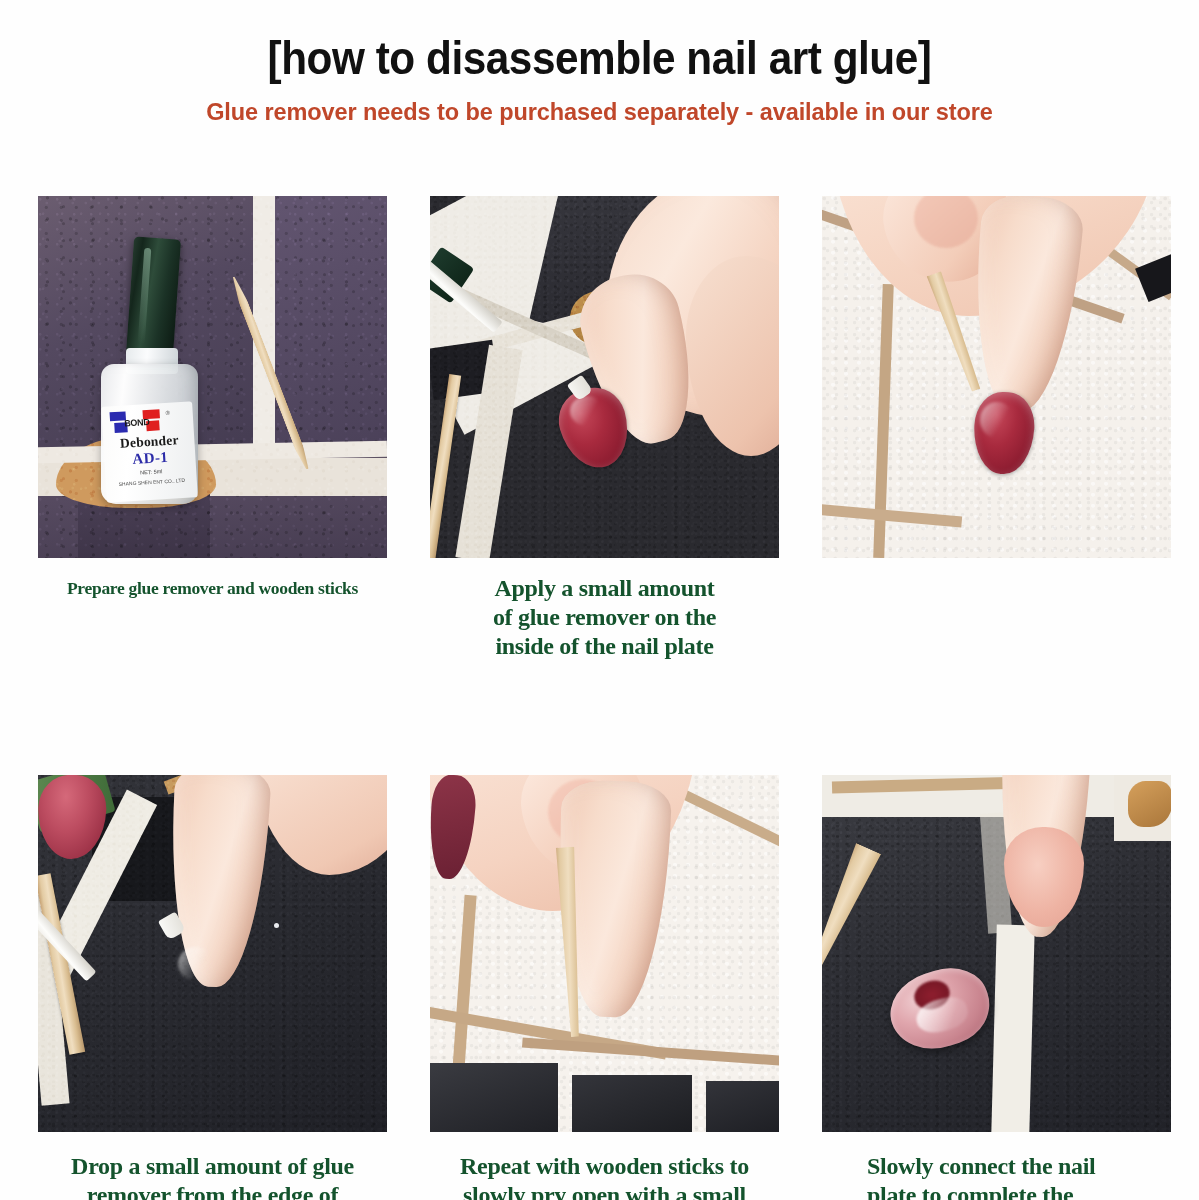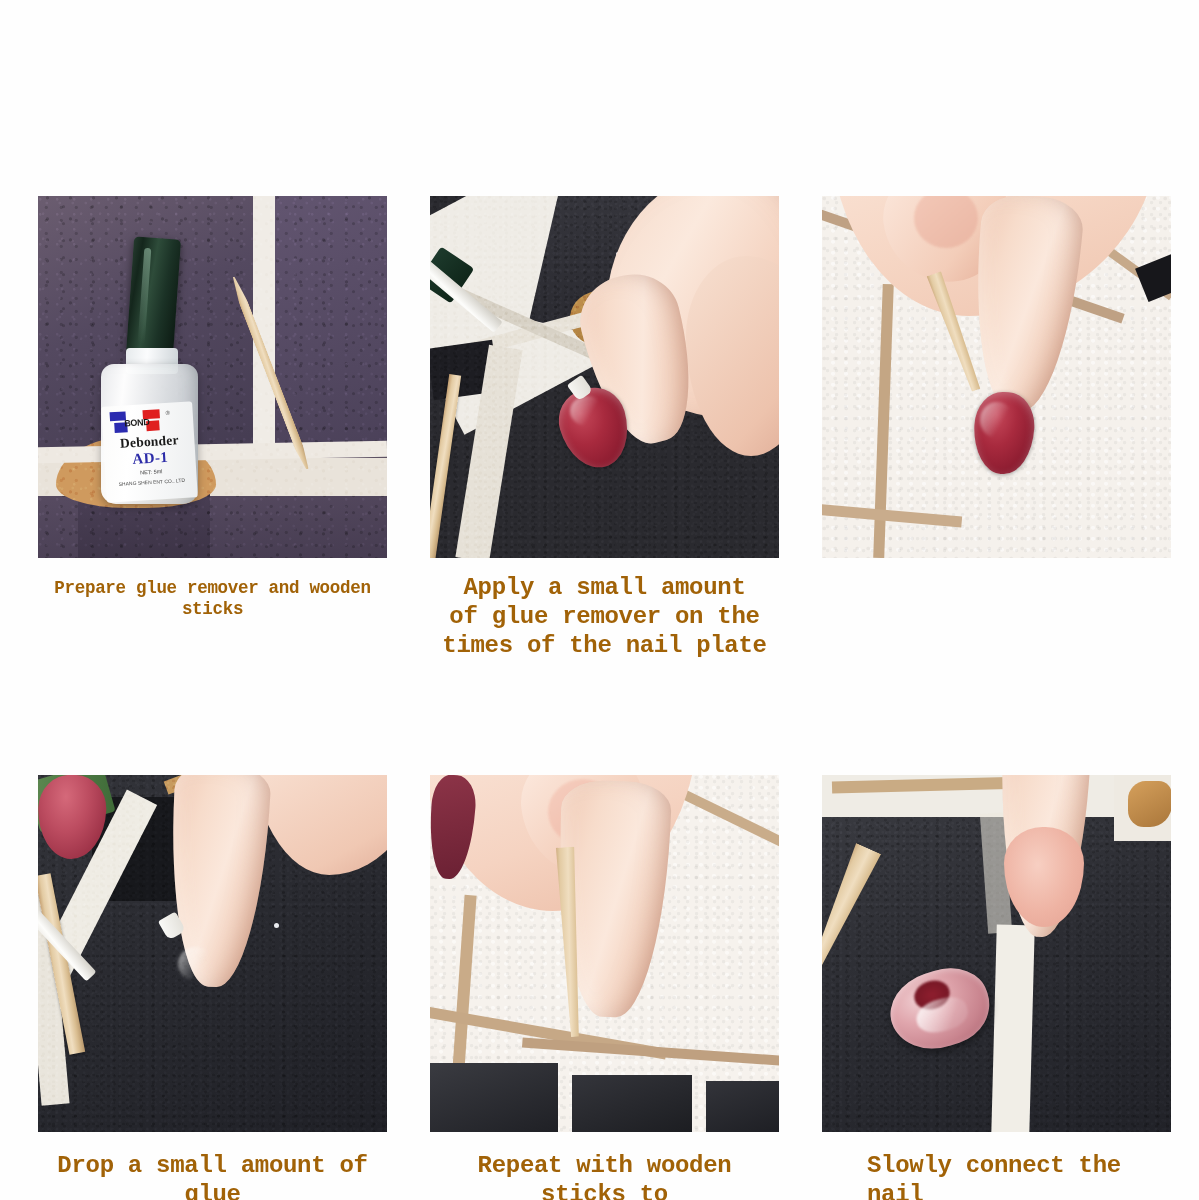--- a/index.html
+++ b/index.html
@@ -63,23 +63,23 @@
     width: 349px;
     height: 362px;
     position: relative;
     overflow: hidden;
     background: #3a3340;
   }
   .cell.row2 .photo { height: 357px; }
 
   .caption {
     margin-top: 16px;
-    font-family: Liberation Mono, monospace;
+    font-family: Liberation Serif, serif;
     font-weight: bold;
-    color: #a16207;
+    color: #14532d;
     line-height: 1.2;
     text-align: center;
     font-size: 24px;
     letter-spacing: -0.3px;
     white-space: pre-line;
   }
   .caption.small { font-size: 17.5px; margin-top: 20px; }
   .caption.left  { text-align: left; padding-left: 45px; }
   .cell.row2 .caption { margin-top: 20px; }
 
@@ -369,20 +369,24 @@
     border-radius:50%; transform: rotate(-18deg); filter: blur(.8px); }
   .p6-plate-hl { position:absolute; left:94px; top:224px; width:52px; height:32px;
     background: linear-gradient(120deg, rgba(255,255,255,.85), rgba(255,255,255,.12) 70%);
     border-radius: 50% 40% 46% 44%; transform: rotate(-14deg); filter: blur(1px); }
 </style>
 </head>
 <body>
 
 <div class="page">
 
+  <div class="header">
+    <div class="main-title">[how to disassemble nail art glue]</div>
+    <div class="sub-title">Glue remover needs to be purchased separately - available in our store</div>
+  </div>
 
   <div class="grid">
 
     <div class="cell">
       <div class="photo">
         <div class="p1-bg layer"></div>
         <div class="p1-leather-l"></div>
         <div class="p1-leather-r"></div>
         <div class="p1-cream"></div>
         <div class="p1-leather-b"></div>
@@ -432,21 +436,21 @@
         <div class="p2-hand"></div>
         <div class="p2-hand2"></div>
         <div class="finger p2-finger"></div>
         <div class="nail-red p2-nail"></div>
         <div class="nail-gloss p2-nail-g"></div>
         <div class="p2-brush"></div>
         <div class="p2-brush-tip"></div>
       </div>
       <div class="caption">Apply a small amount
 of glue remover on the
-times of the nail plate</div>
+inside of the nail plate</div>
     </div>
 
     <div class="cell">
       <div class="photo">
         <div class="p3-bg"></div>
         <div class="towel"></div>
         <div class="p3-tan-v"></div>
         <div class="p3-tan-d"></div>
         <div class="p3-tan-d2"></div>
         <div class="p3-tan-b"></div>

